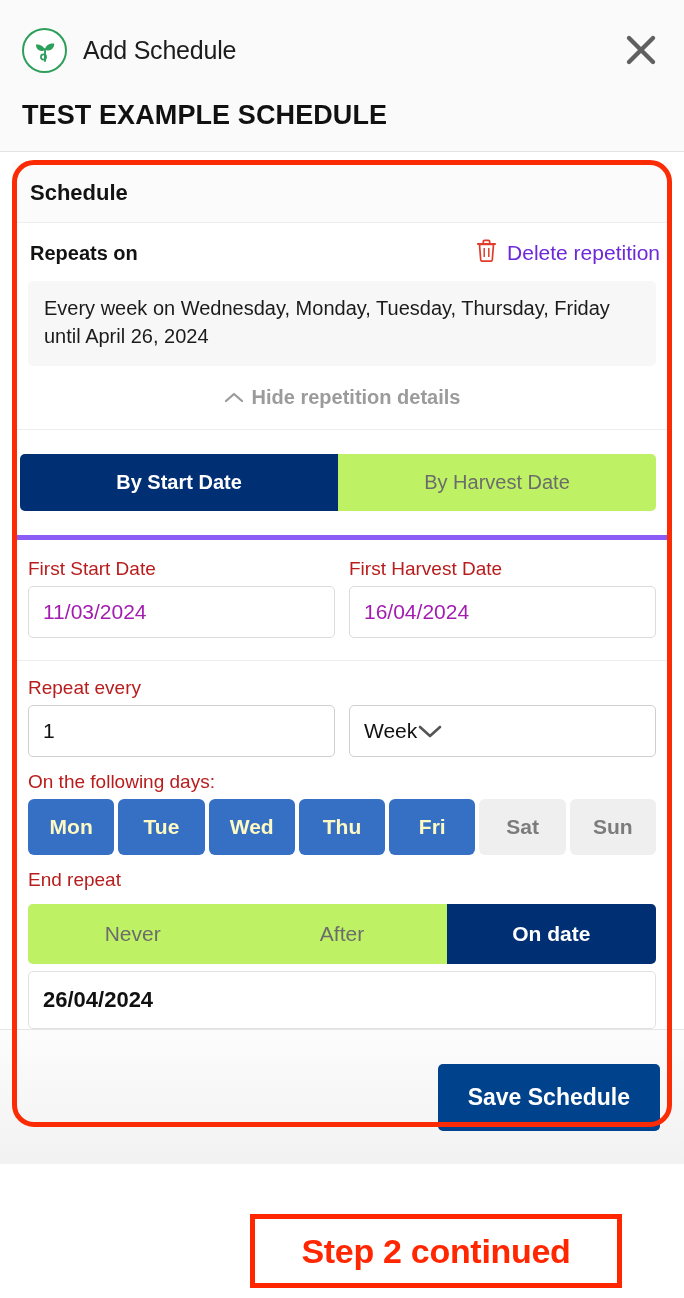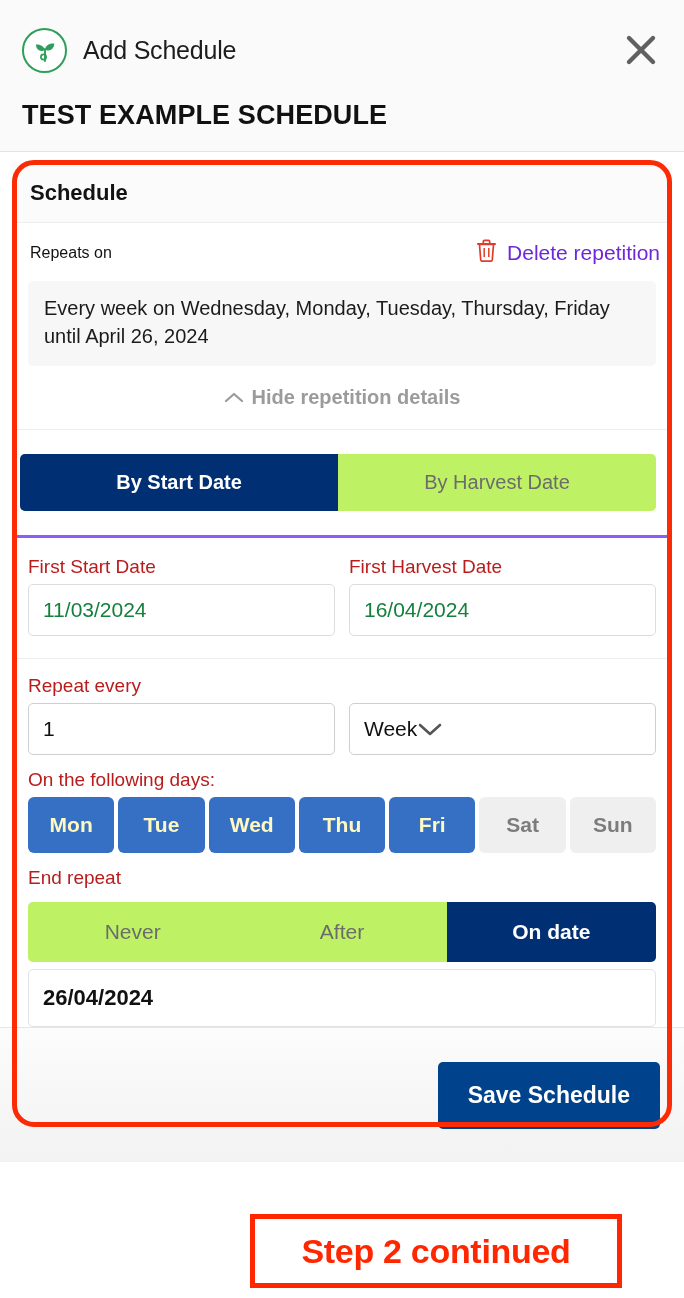--- a/index.html
+++ b/index.html
@@ -111,22 +111,22 @@
     background: #fbfbfb;
   }
 
   .repeats-row {
     display: flex;
     align-items: center;
     justify-content: space-between;
     padding: 16px 12px 14px 18px;
   }
   .repeats-label {
-    font-size: 16px;
-    font-weight: normal;
+    font-size: 20px;
+    font-weight: bold;
     color: #121212;
   }
   .delete-rep {
     display: flex;
     align-items: center;
     gap: 11px;
     color: #6d28d9;
     font-size: 21px;
     font-weight: 500;
     cursor: pointer;
@@ -156,21 +156,21 @@
     font-weight: bold;
     cursor: pointer;
     border-bottom: 1px solid #ededed;
     background: none;
     border-left: none; border-right: none; border-top: none;
     width: 100%;
     font-family: "Liberation Sans", sans-serif;
   }
 
   
-  .seg-wrap { padding: 24px 16px 24px 8px; border-bottom: 3px solid #8b5cf6; }
+  .seg-wrap { padding: 24px 16px 24px 8px; border-bottom: 5px solid #8b5cf6; }
   .segmented {
     display: flex;
     border-radius: 5px;
     overflow: hidden;
     background: #efefef;
   }
   .seg-btn {
     flex: 1 1 0;
     text-align: center;
     padding: 17px 6px;
@@ -200,21 +200,21 @@
     color: #b91c1c;
     margin-bottom: 6px;
     display: block;
   }
   .field-input {
     width: 100%;
     border: 1px solid #dcdcdc;
     border-radius: 5px;
     padding: 13px 14px;
     font-size: 21px;
-    color: #15803d;
+    color: #a21caf;
     background: #ffffff;
     font-family: "Liberation Sans", sans-serif;
   }
 
   
   .repeat-every { padding: 16px 16px 0 16px; }
   .repeat-inputs { display: flex; gap: 14px; }
   .num-input {
     flex: 1 1 0;
     border: 1px solid #cfcfcf;

